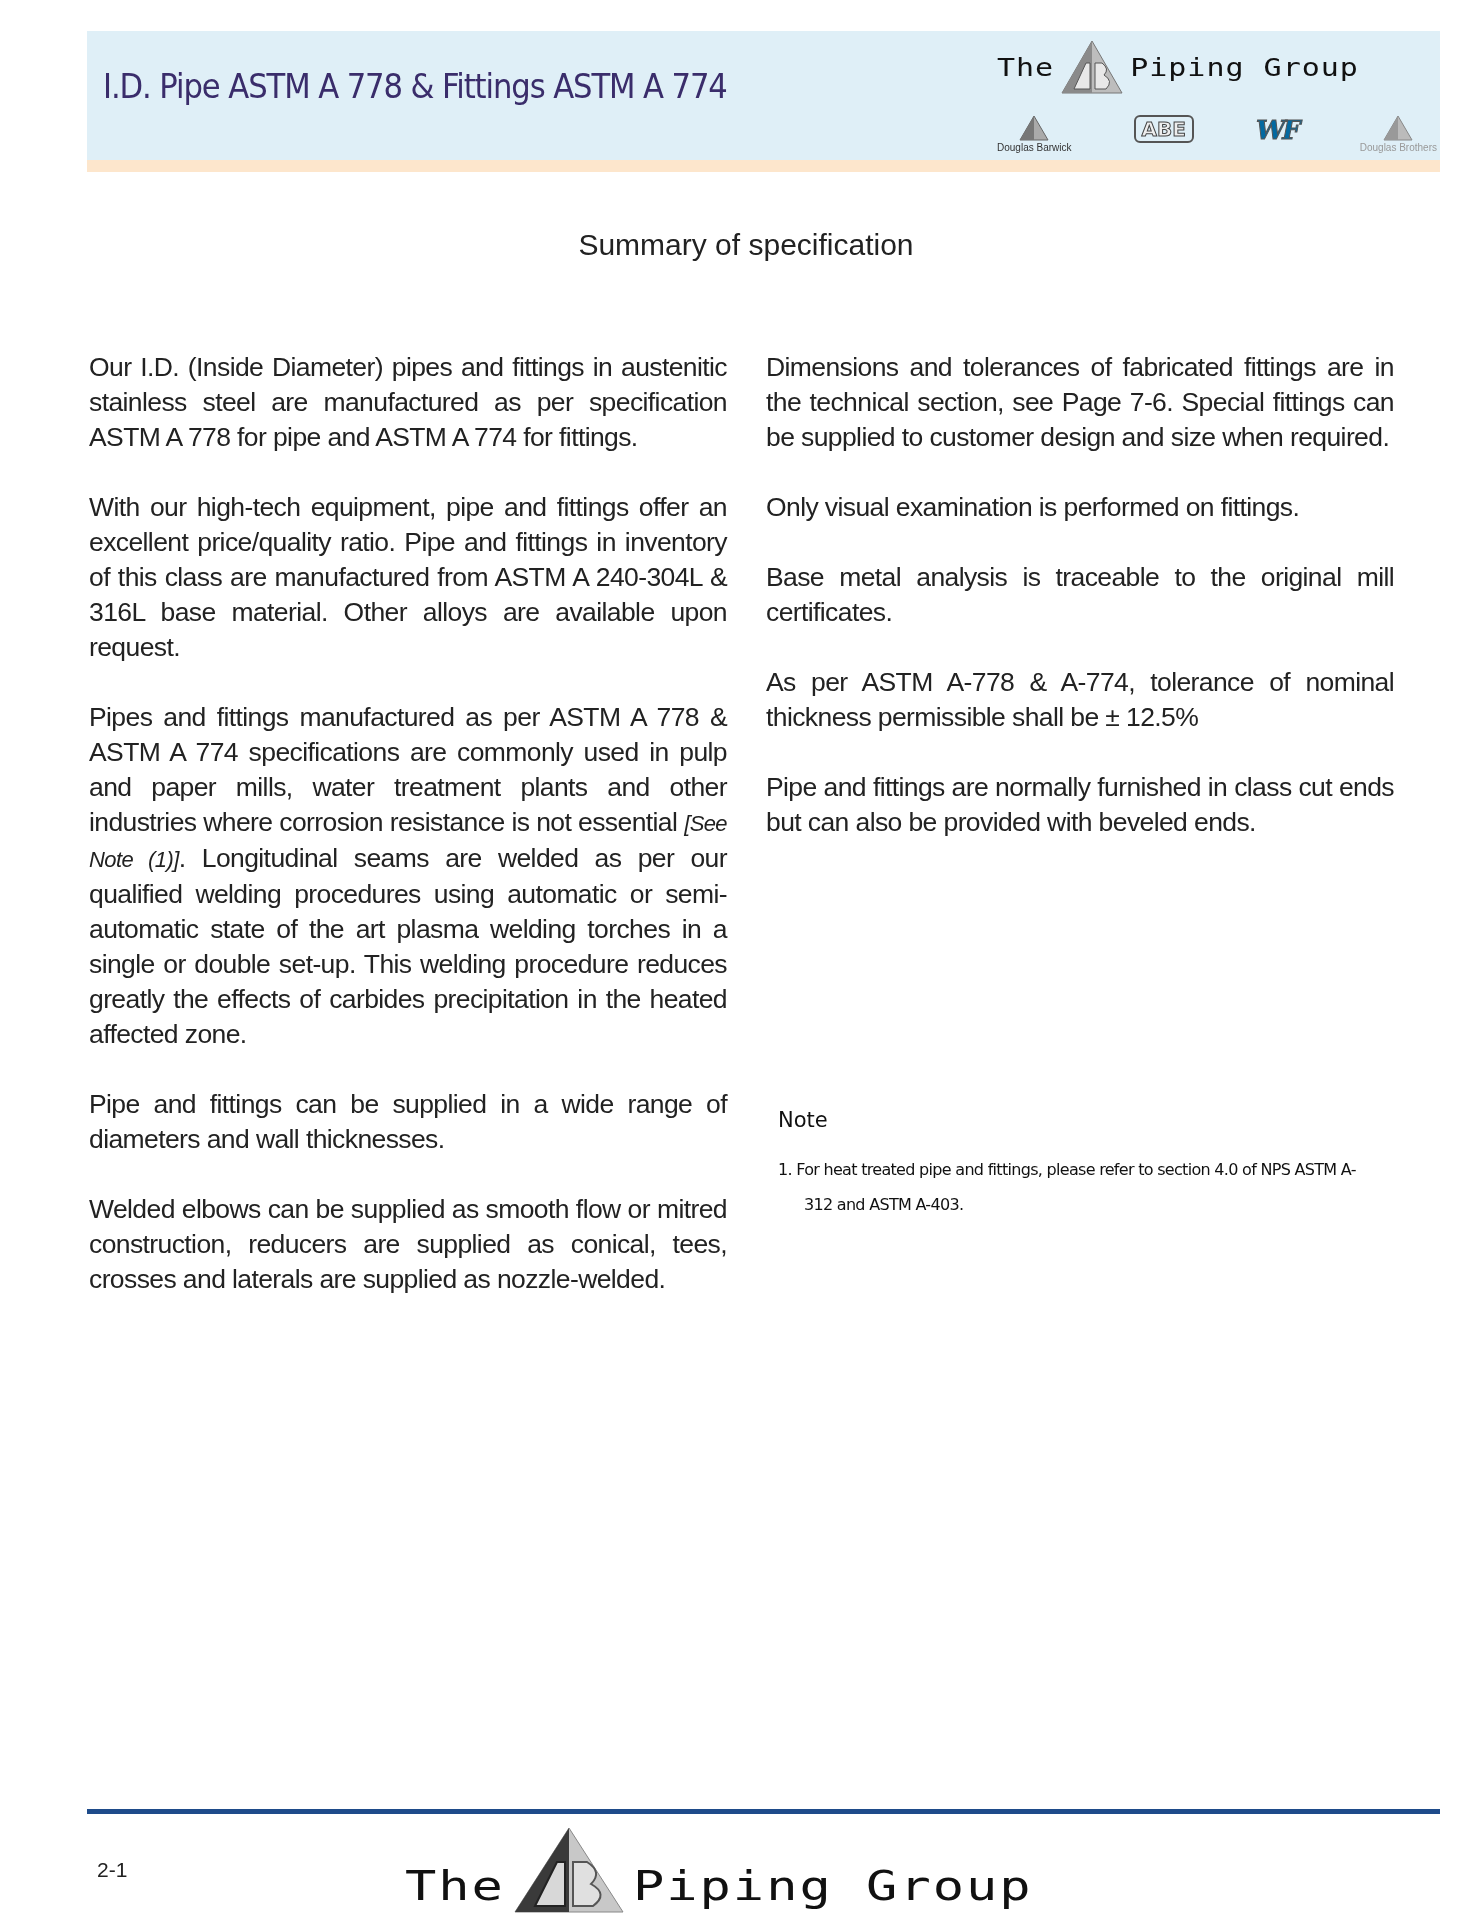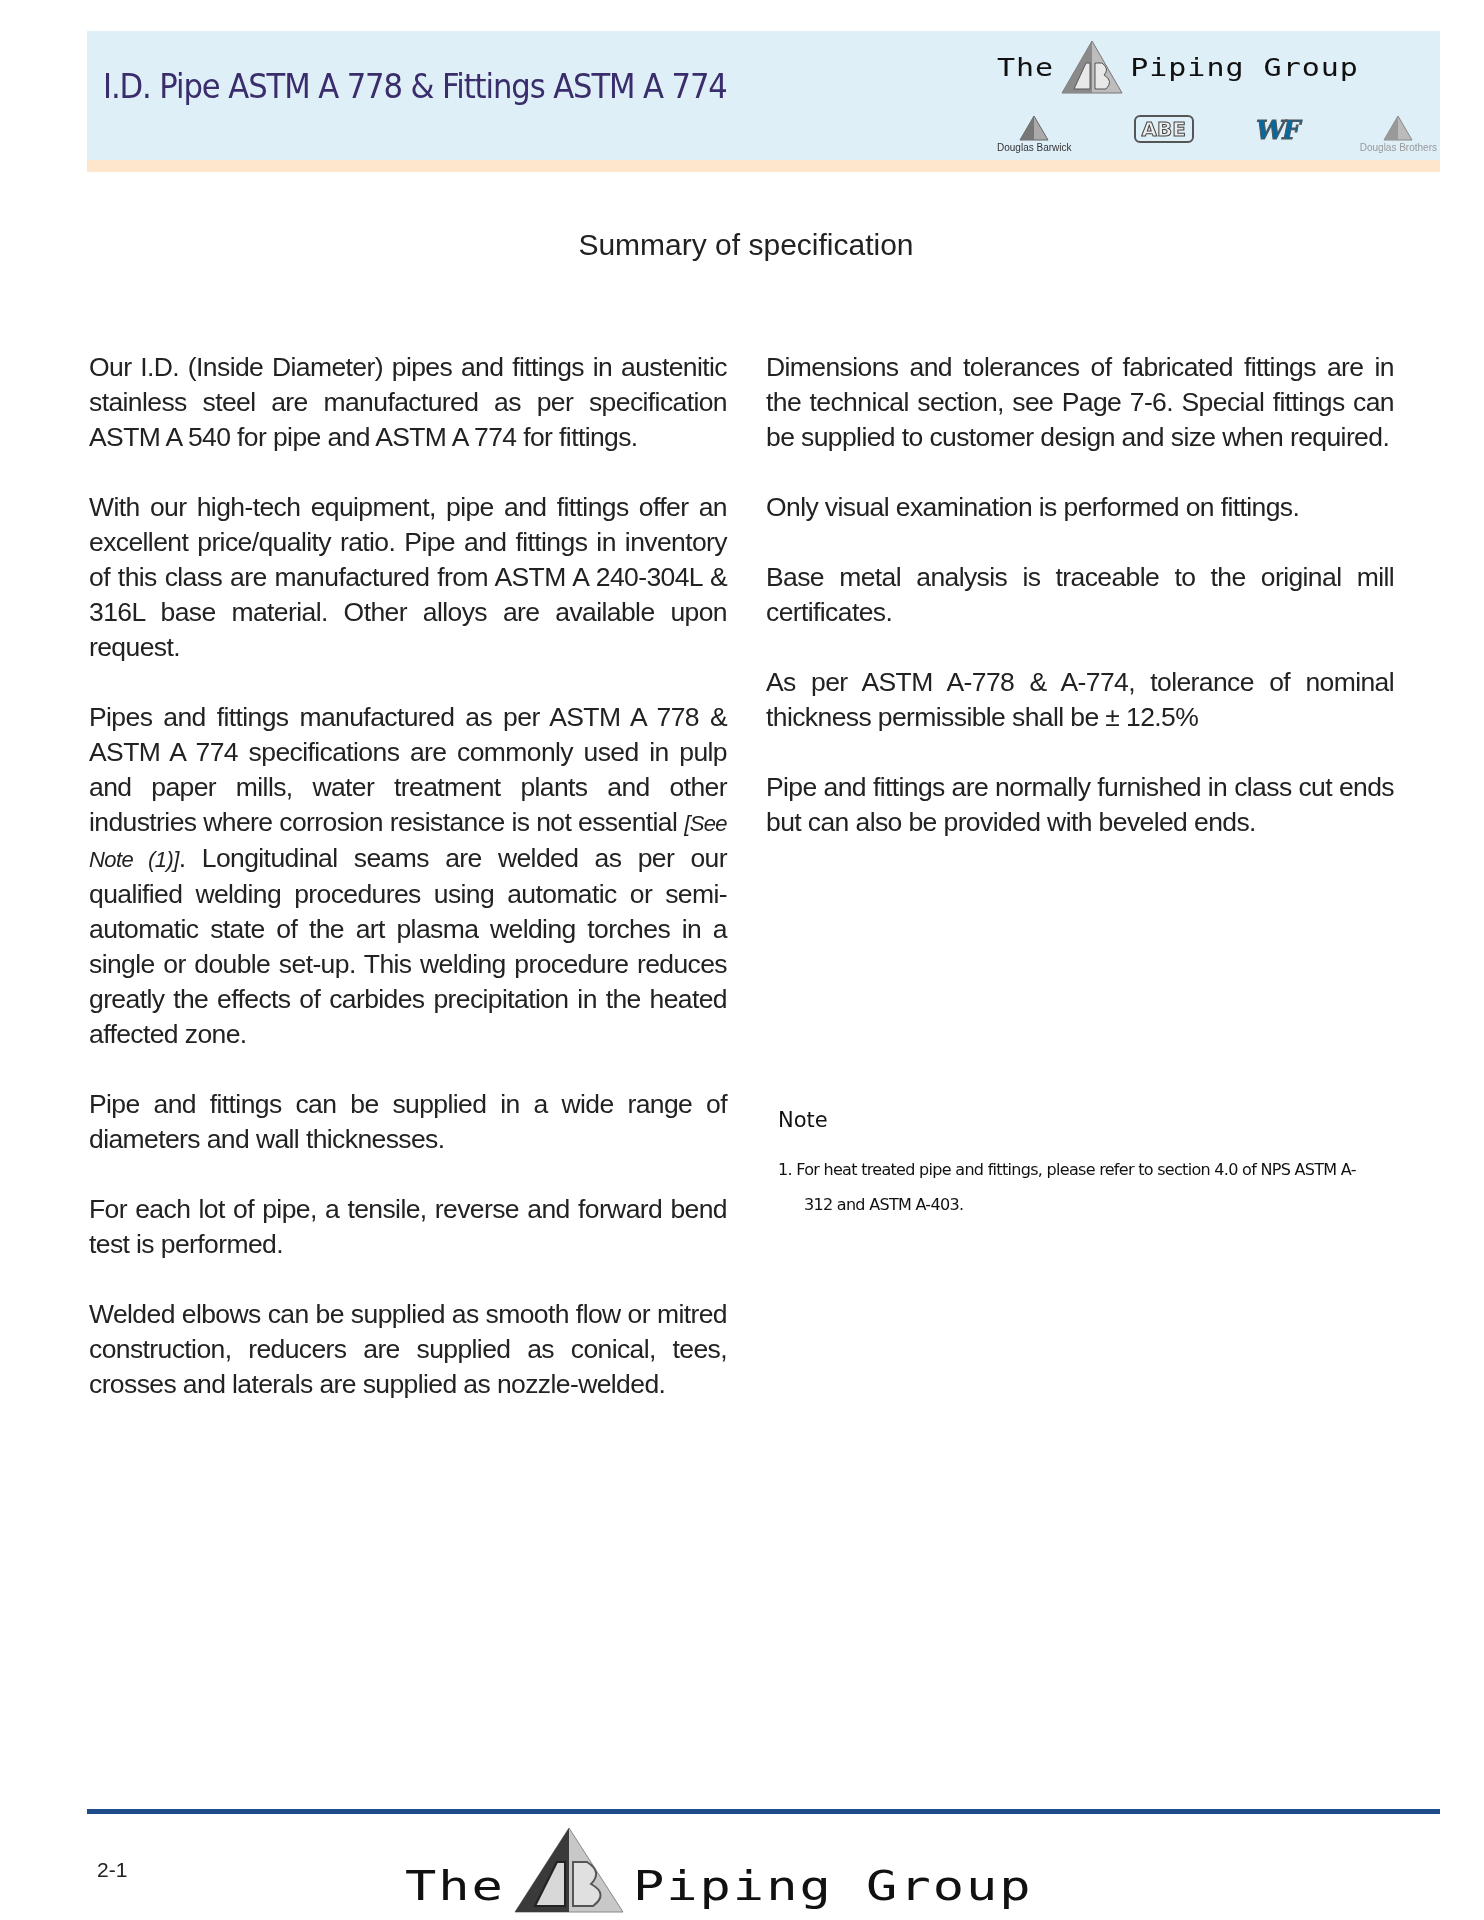--- a/index.html
+++ b/index.html
@@ -103,25 +103,24 @@
         <span class="cap light">Douglas Brothers</span>
       </div>
     </div>
   </div>
   <div class="peach"></div>
 </div>
 
 <div class="section-title">Summary of specification</div>
 
 <div class="col left">
-  <p>Our I.D. (Inside Diameter) pipes and fittings in austenitic stainless steel are manufactured as per specification ASTM A 540 for pipe and ASTM A 774 for fittings.</p>
+  <p>Our I.D. (Inside Diameter) pipes and fittings in austenitic stainless steel are manufactured as per specification ASTM A 778 for pipe and ASTM A 774 for fittings.</p>
   <p>With our high-tech equipment, pipe and fittings offer an excellent price/quality ratio.  Pipe and fittings in inventory of this class are manufactured from ASTM A 240-304L &amp; 316L base material. Other alloys are available upon request.</p>
   <p><span>Pipes and fittings manufactured as per ASTM A 778 &amp; ASTM A 774 specifications are commonly used in pulp and paper mills, water treatment plants and other industries where corrosion resistance is not essential </span><span class="note-ref">[See Note (1)]</span><span>. Longitudinal seams are welded as per our qualified welding procedures using automatic or semi-automatic state of the art plasma welding torches in a single or double set-up. This welding procedure reduces greatly the effects of carbides precipitation in the heated affected zone.</span></p>
   <p>Pipe and fittings can be supplied in a wide range of diameters and wall thicknesses.</p>
-  <p>For each lot of pipe, a tensile, reverse and forward bend test is performed.</p>
   <p>Welded elbows can be supplied as smooth flow or mitred construction, reducers are supplied as conical, tees, crosses and laterals are supplied as nozzle-welded.</p>
 </div>
 
 <div class="col right">
   <p>Dimensions and tolerances of fabricated fittings are in the technical section, see Page 7-6. Special fittings can be supplied to customer design and size when required.</p>
   <p>Only visual examination is performed on fittings.</p>
   <p>Base metal analysis is traceable to the original mill certificates.</p>
   <p>As per ASTM A-778 &amp; A-774, tolerance of nominal thickness permissible shall be ± 12.5%</p>
   <p>Pipe and fittings are normally furnished in class cut ends but can also be provided with beveled ends.</p>
 </div>

